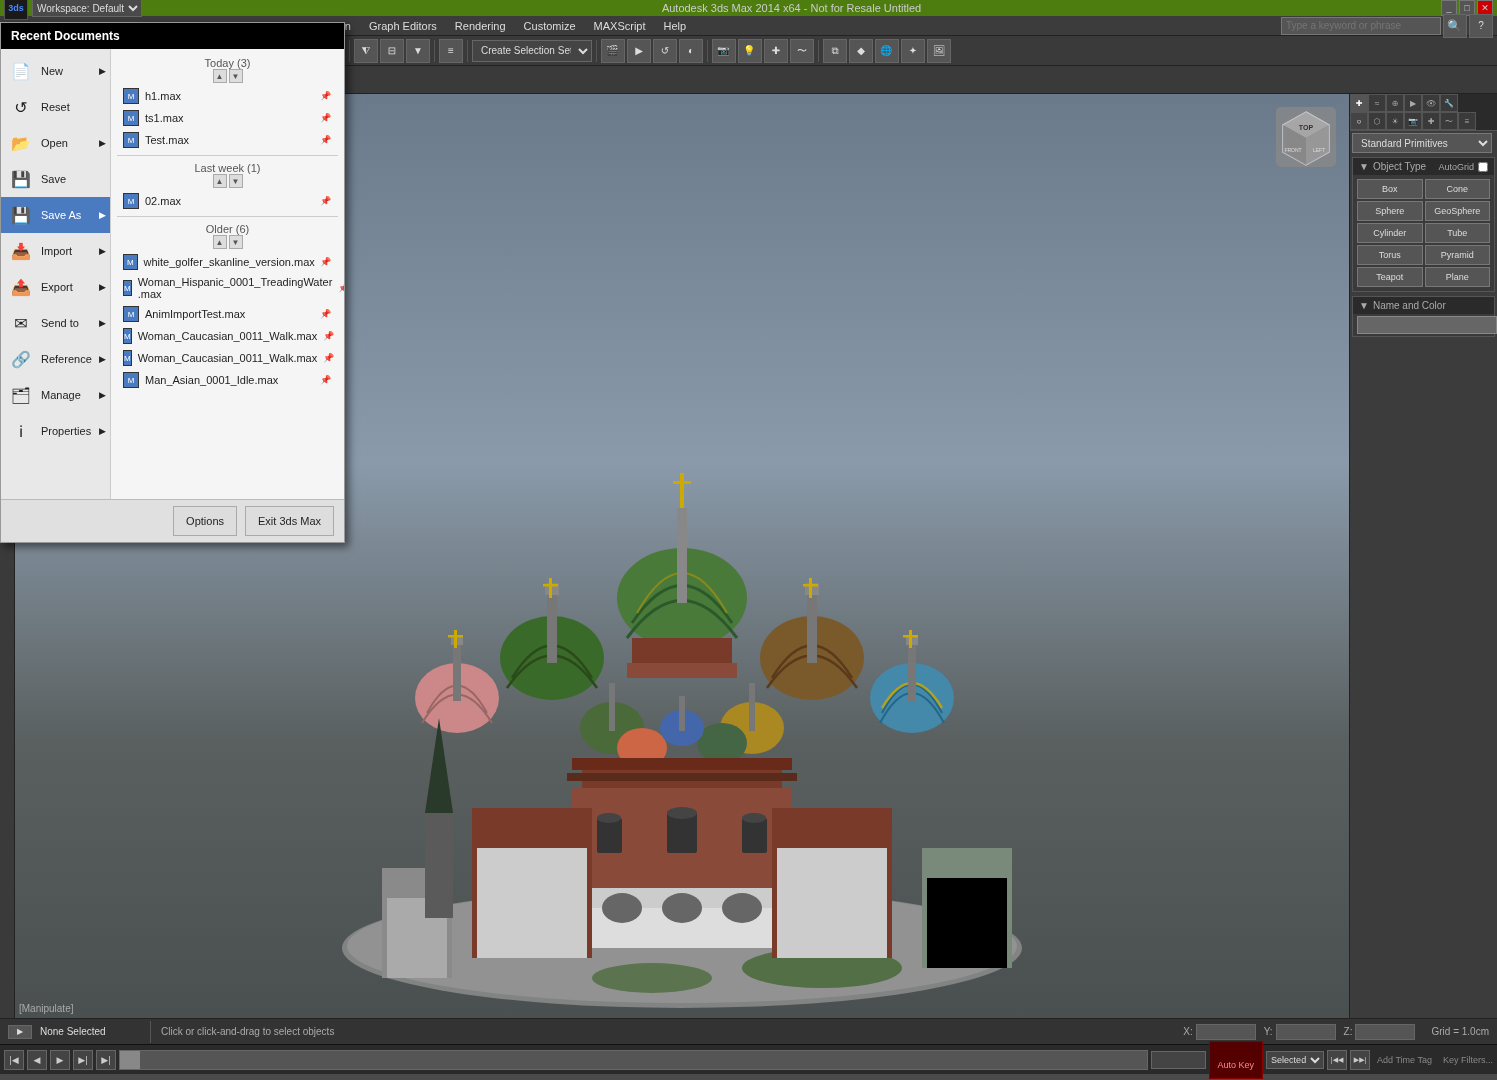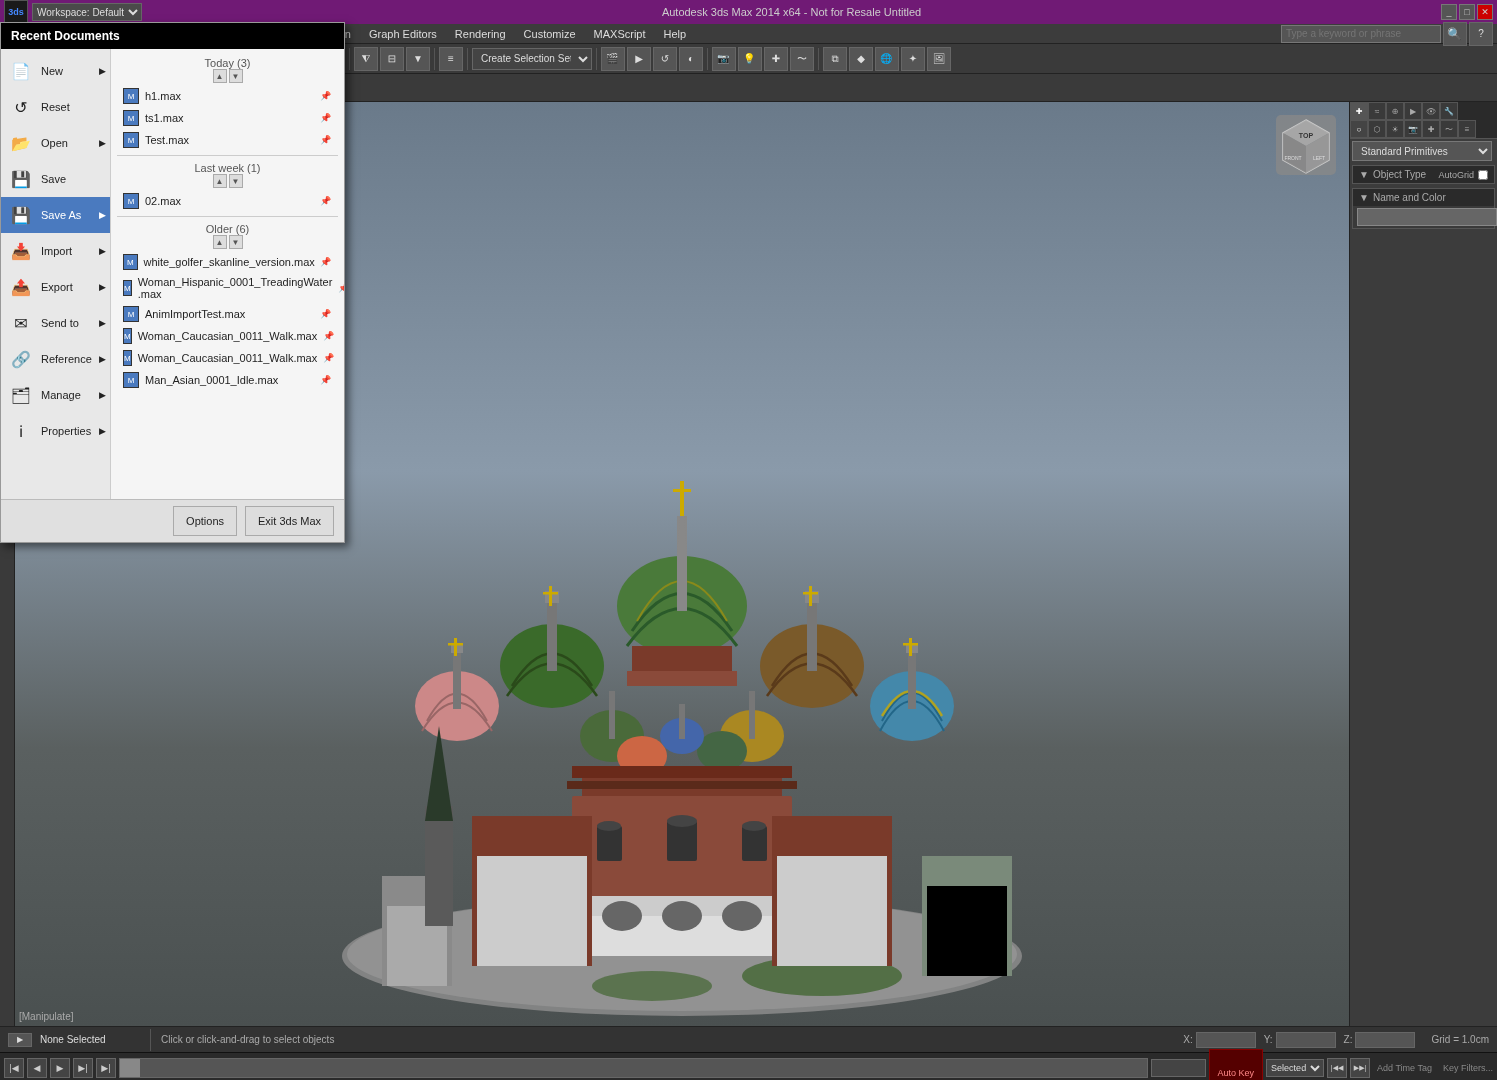--- a/index.html
+++ b/index.html
@@ -9,22 +9,22 @@
       background: #4a4a4a;
       font-family: Arial, sans-serif;
       font-size: 11px;
       color: #ccc;
       overflow: hidden;
       position: relative;
     }
 
     
     #title-bar {
-      height: 24px;
-      background: #701a75;
+      height: 16px;
+      background: #4d7c0f;
       display: flex;
       align-items: center;
       justify-content: space-between;
       padding: 8px 4px;
       color: #ccc;
       font-size: 11px;
     }
     #title-bar .title-left {
       display: flex;
       align-items: center;
@@ -737,20 +737,32 @@
       <option>Standard Primitives</option>
     </select>
 
     <div class="rp-section">
       <div class="rp-section-header">
         <span>▼</span>
         <span>Object Type</span>
         <span style="margin-left:auto;font-size:9px;cursor:pointer;">AutoGrid</span>
         <input type="checkbox" style="width: 10px; height: 10px;">
       </div>
+      <div class="obj-type-grid">
+        <div class="obj-type-btn">Box</div>
+        <div class="obj-type-btn">Cone</div>
+        <div class="obj-type-btn">Sphere</div>
+        <div class="obj-type-btn">GeoSphere</div>
+        <div class="obj-type-btn">Cylinder</div>
+        <div class="obj-type-btn">Tube</div>
+        <div class="obj-type-btn">Torus</div>
+        <div class="obj-type-btn">Pyramid</div>
+        <div class="obj-type-btn">Teapot</div>
+        <div class="obj-type-btn">Plane</div>
+      </div>
     </div>
 
     <div class="rp-section">
       <div class="rp-section-header">
         <span>▼</span>
         <span>Name and Color</span>
       </div>
       <div class="name-color-row">
         <input class="name-input" type="text" value="" style="">
 

